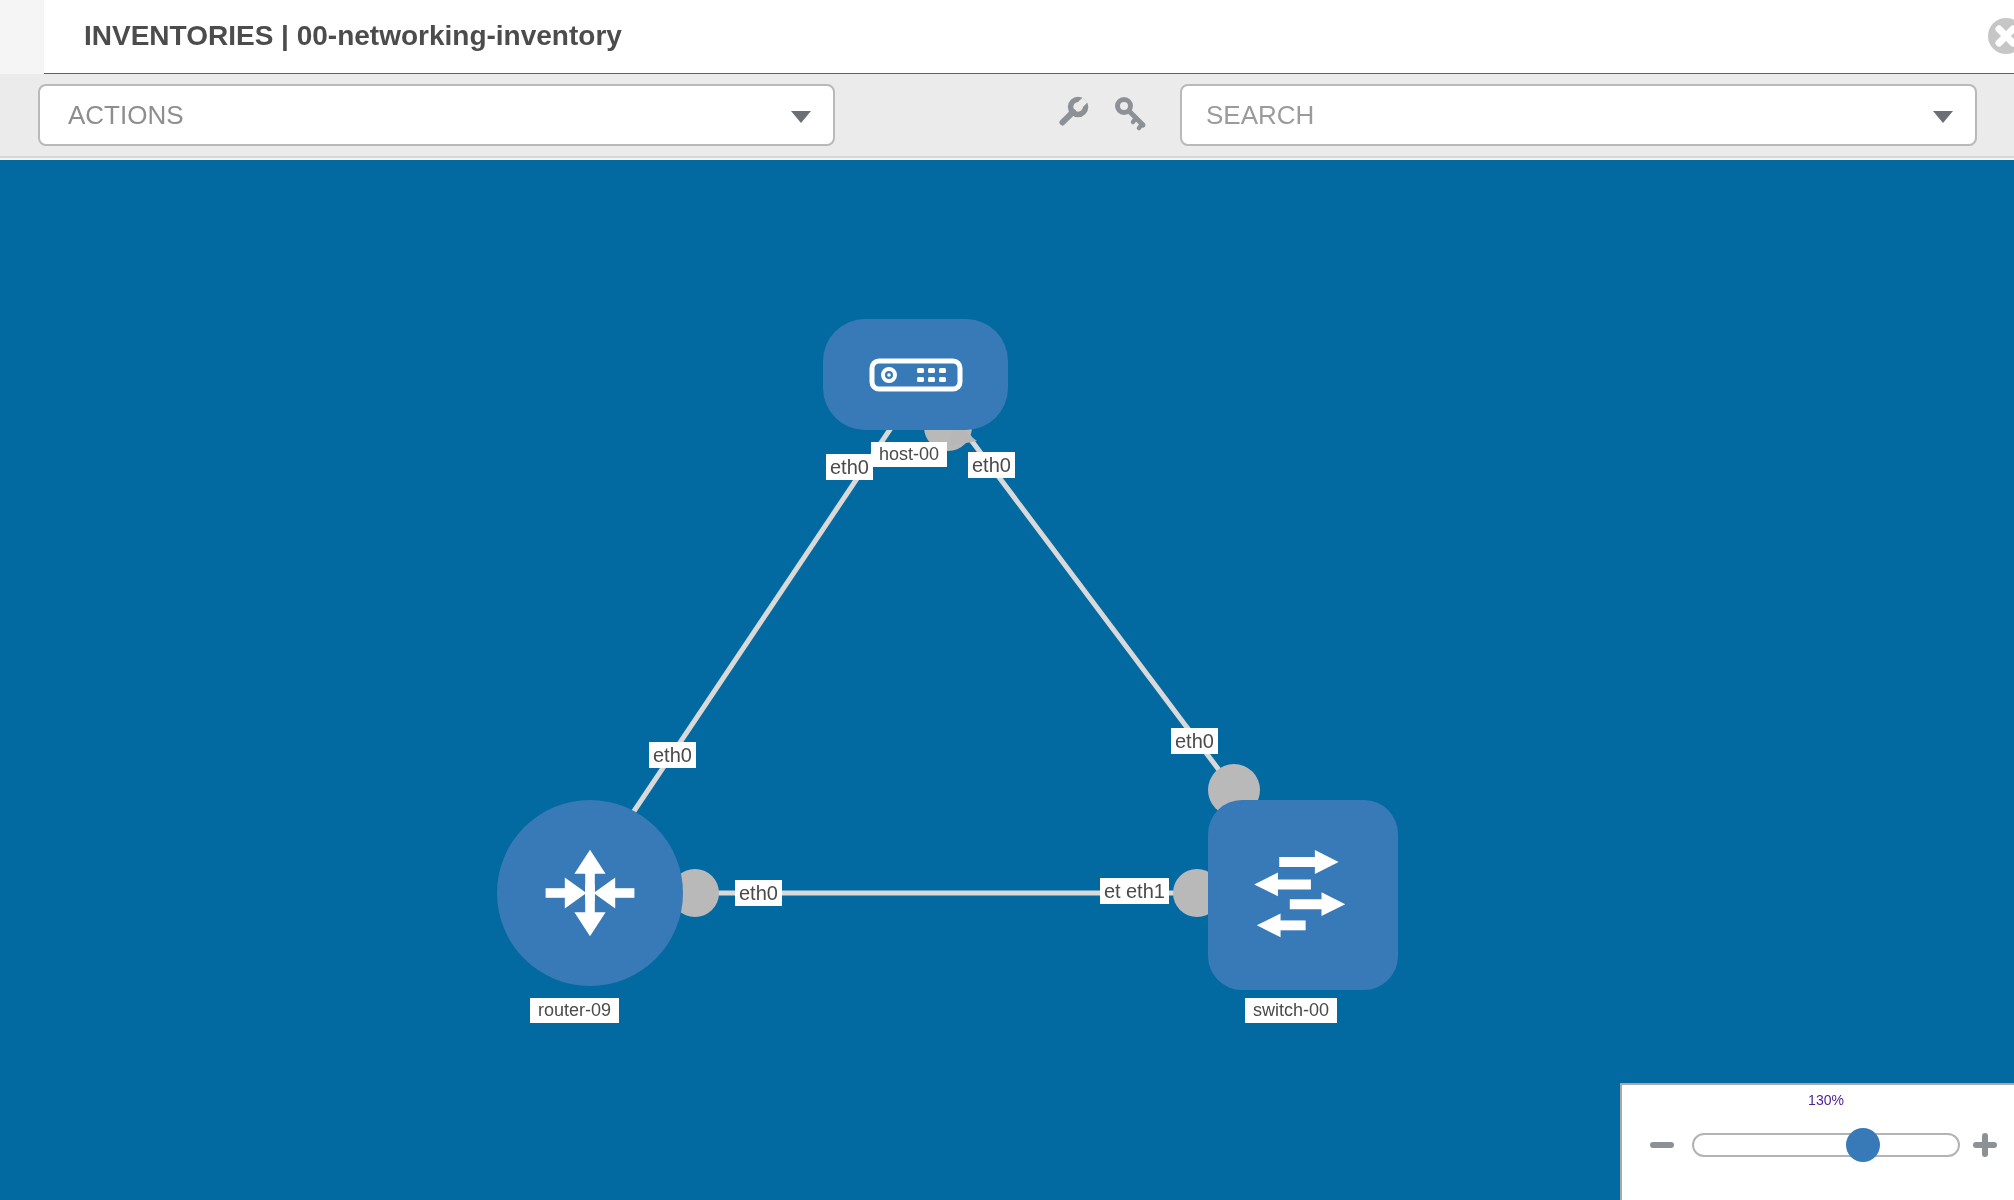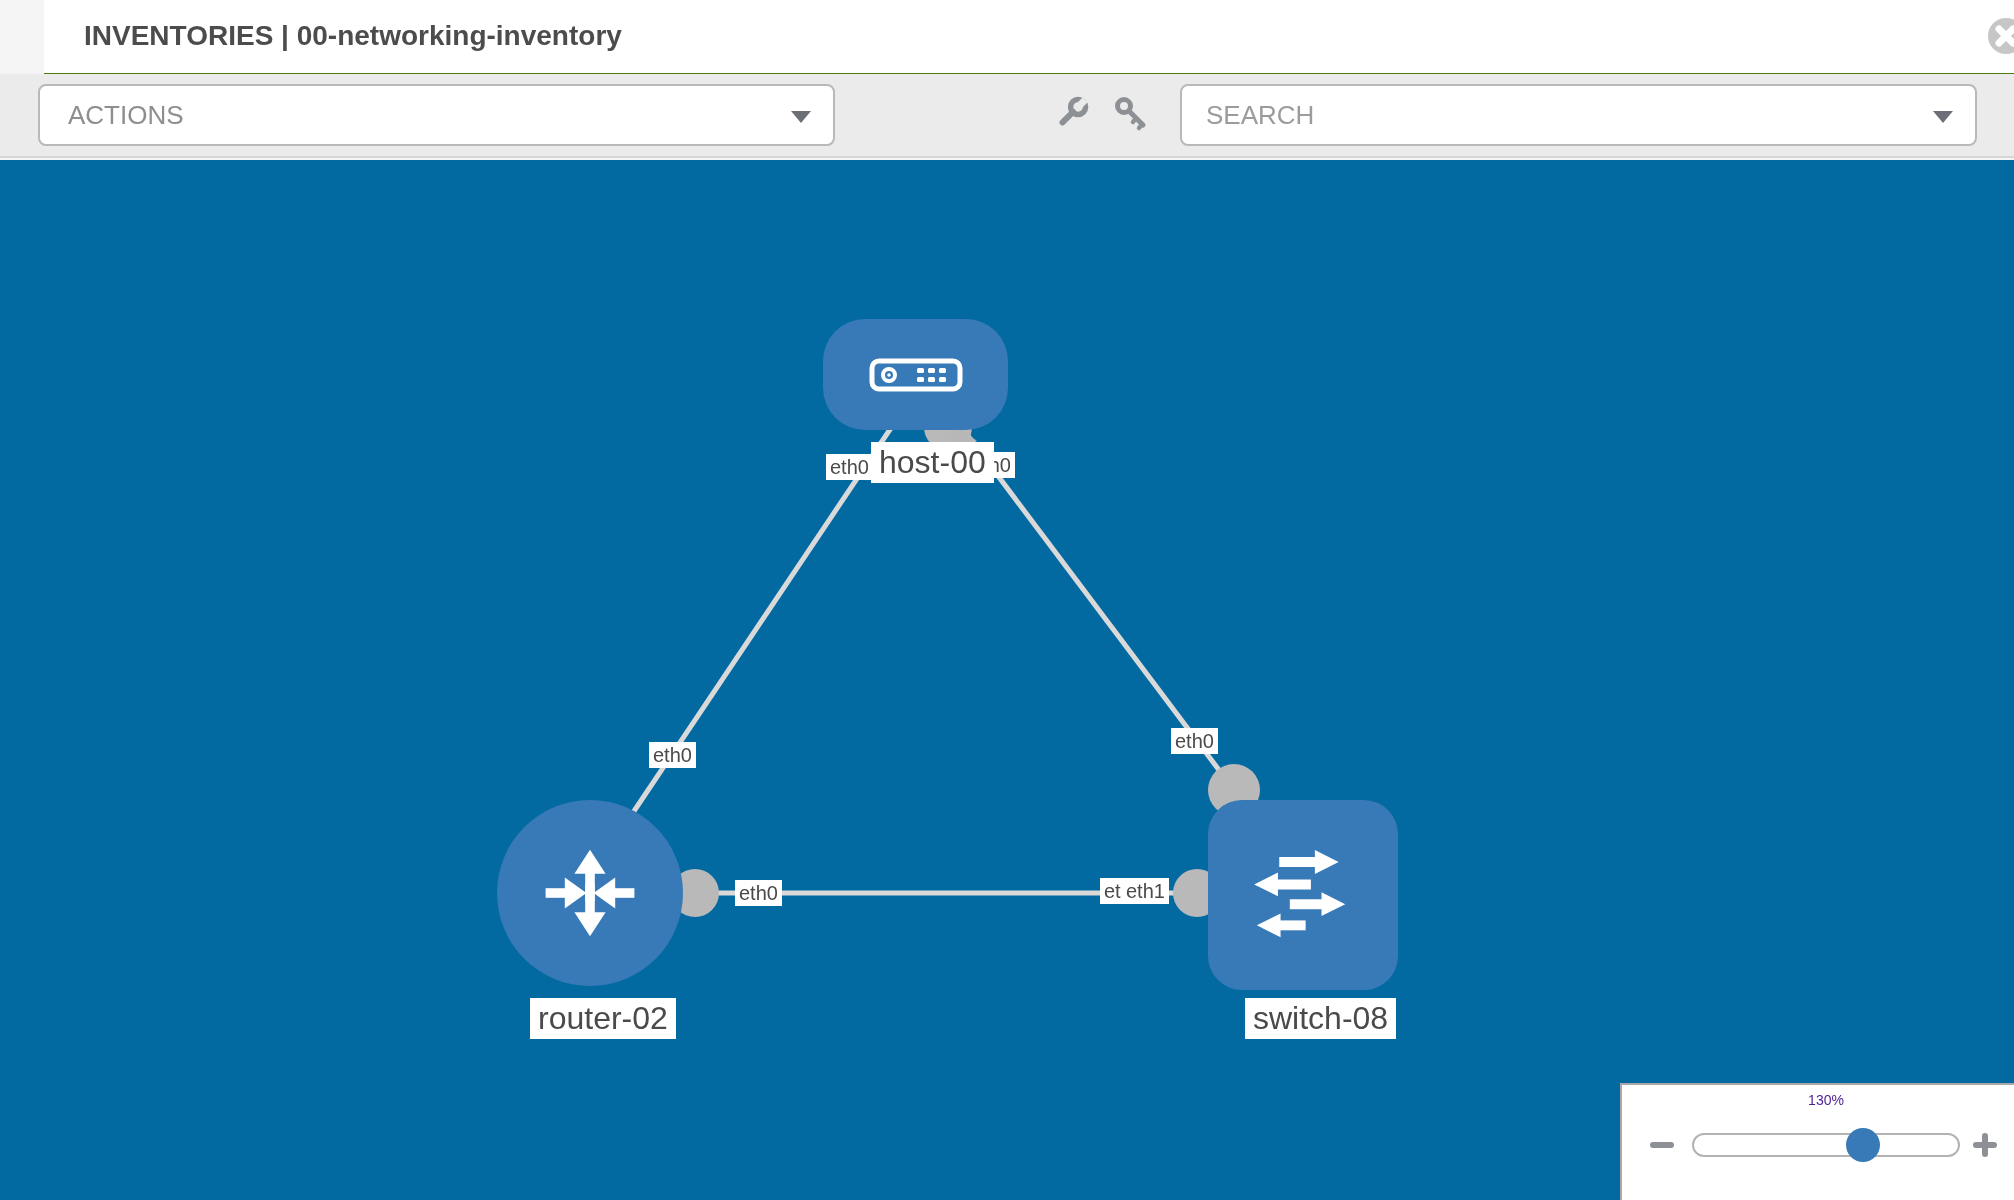--- a/index.html
+++ b/index.html
@@ -34,21 +34,21 @@
   
   .canvas { position:absolute; top:160px; left:0; width:2014px; height:1040px;
     background:#0369a1; }
   .links-layer { position:absolute; left:0; top:0; }
   .node { position:absolute; background:#377ab7; display:flex;
     align-items:center; justify-content:center; cursor:pointer; }
   .node.host   { left:823px; top:159px; width:185px; height:111px; border-radius:42px; }
   .node.router { left:497px; top:640px; width:186px; height:186px; border-radius:50%; }
   .node.switch { left:1208px; top:640px; width:190px; height:190px; border-radius:34px; }
   .node-label { position:absolute; background:#ffffff; color:#4a4a4a;
-    font-size:32px; padding:2px 8px; white-space:nowrap; }
+    font-size:18px; padding:2px 8px; white-space:nowrap; }
   .if-label { position:absolute; background:#ffffff; color:#4a4a4a;
     font-size:20px; padding:1px 4px; white-space:nowrap; line-height:24px; }
   .if-label.under { max-width:30px; overflow:hidden; }
 
   
   .zoom-panel { position:absolute; left:1620px; top:1083px; width:410px;
     height:130px; background:#ffffff; border:2px solid #a9a9a9; }
   .zoom-level { position:absolute; left:70px; top:7px; width:268px;
     text-align:center; font-size:14px; color:#4c1d95; }
   .zoom-panel button { position:absolute; border:none; background:transparent;
@@ -168,22 +168,22 @@
 
     <span class="if-label" style="left:826px; top:294px;">eth0</span>
     <span class="if-label" style="left:968px; top:292px;">eth0</span>
     <span class="if-label" style="left:649px; top:582px;">eth0</span>
     <span class="if-label" style="left:1171px; top:568px;">eth0</span>
     <span class="if-label" style="left:735px; top:720px;">eth0</span>
     <span class="if-label under" style="left:1100px; top:718px;">eth1</span>
     <span class="if-label" style="left:1122px; top:718px;">eth1</span>
 
     <div class="node-label" style="left:871px; top:282px;">host-00</div>
-    <div class="node-label" style="left:530px; top:838px;">router-02</div>
-    <div class="node-label" style="left:1245px; top:838px;">switch-08</div>
+    <div class="node-label" style="left:530px; top:838px;">router-09</div>
+    <div class="node-label" style="left:1245px; top:838px;">switch-00</div>
   </div>
 
   <div class="zoom-panel">
     <div class="zoom-level">130%</div>
     <button class="zoom-minus">
       <span><span class="bar h"></span></span>
     </button>
     <div class="slider-track">
       <div class="slider-handle"></div>
     </div>

